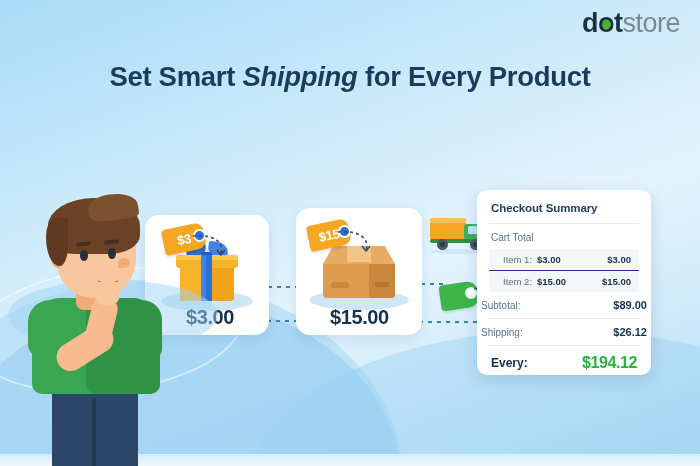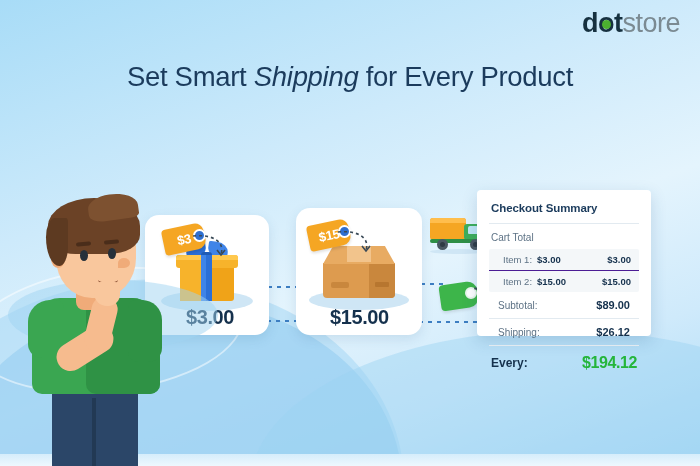--- a/index.html
+++ b/index.html
@@ -47,21 +47,21 @@
   .logo .dot{font-weight:bold;color:#16303f;position:relative;}
   .logo .store{font-weight:400;color:#7b8a92;}
   .logo .greendot{
     position:absolute;width:9px;height:9px;border-radius:50%;
     background:#4caf2f;left:20.5px;top:10px;
   }
 
   
   .headline{
     position:absolute;left:0;top:61px;width:700px;text-align:center;
-    font-size:27.5px;font-weight:normal;color:#1b3b5c;letter-spacing:-.3px;
+    font-size:27.5px;font-weight:bold;color:#1b3b5c;letter-spacing:-.3px;
     white-space:nowrap;
   }
   .headline .it{font-style:italic;}
 
   
   .pcard{
     position:absolute;background:#ffffff;border-radius:14px;
     box-shadow:0 4px 12px rgba(40,90,140,.13);
   }
   #card-1{left:145px;top:215px;width:124px;height:120px;}
@@ -147,43 +147,43 @@
   
   .dots{position:absolute;height:2px;
     background-image:repeating-linear-gradient(to right,#3d7ec2 0 4px,transparent 4px 9px);}
   #dots-a{left:268px;top:286px;width:30px;}
   #dots-b{left:222px;top:320px;width:112px;}
   #dots-c{left:421px;top:283px;width:22px;}
   #dots-d{left:392px;top:321px;width:90px;}
 
   
   .checkout{
-    position:absolute;left:477px;top:190px;width:174px;height:146px;
-    background:#ffffff;border-radius:4px;
+    position:absolute;left:477px;top:190px;width:174px;height:185px;
+    background:#ffffff;border-radius:10px;
     box-shadow:0 5px 16px rgba(30,80,130,.18);
     padding:0;box-sizing:border-box;
   }
   .co-title{
     font-size:11.5px;font-weight:bold;color:#1b3b5c;
     padding:12px 14px 9px 14px;letter-spacing:-.1px;
   }
   .co-divider{height:1px;background:#e2eaf0;margin:0 12px;}
   .co-sub{font-size:10px;color:#5d7285;padding:8px 14px 6px 14px;}
   .co-items{background:#f4f7f9;margin:0 12px;border-radius:2px;}
   .co-item{
     display:flex;align-items:center;padding:5px 4px 5px 14px;
     font-size:9.5px;
   }
   .co-item + .co-item{border-top:1px solid #4c1d95;}
   .co-item .k{color:#5d7285;width:34px;}
   .co-item .v1{color:#15314d;font-weight:bold;flex:1;}
   .co-item .v2{color:#15314d;font-weight:bold;text-align:right;padding-right:4px;}
   .co-row{
     display:flex;justify-content:space-between;align-items:center;
-    padding:7px 21px;font-size:10px;
+    padding:7px 4px;font-size:10px;
   }
   .co-row .k{color:#5d7285;}
   .co-row .v{color:#15314d;font-weight:bold;font-size:11px;}
   .co-total{
     display:flex;justify-content:space-between;align-items:center;
     padding:8px 14px 0 14px;
   }
   .co-total .k{color:#15314d;font-weight:bold;font-size:12px;}
   .co-total .v{color:#25b53b;font-weight:bold;font-size:16px;letter-spacing:-.4px;}
 

